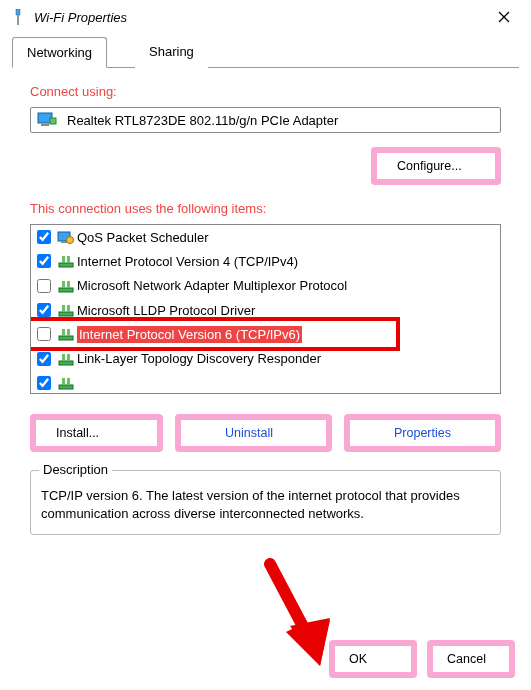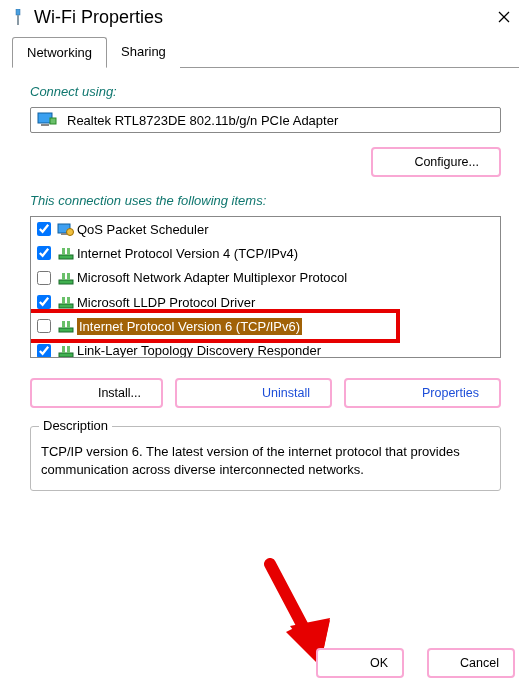--- a/index.html
+++ b/index.html
@@ -1,59 +1,59 @@
 <!DOCTYPE html>
 <html><head>
   <meta charset="utf-8">
   <style>
     * { box-sizing: border-box; margin: 0; padding: 0; font-family: "Segoe UI", Arial, sans-serif; }
     body { width: 531px; height: 690px; background: #fff; overflow: hidden; position: relative; }
     
     .titlebar { display: flex; align-items: center; padding: 6px 12px 8px 10px; height: 36px; }
     .titlebar-icon { width: 16px; height: 16px; margin-right: 8px; display: flex; align-items: center; justify-content: center; }
-    .titlebar-title { font-size: 18px; color: #000; flex: 1; }
+    .titlebar-title { font-size: 13px; color: #000; flex: 1; font-style: italic; }
     .close-btn { width: 30px; height: 30px; display: flex; align-items: center; justify-content: center; font-size: 17px; color: #000; cursor: pointer; }
     
     .tab-area { padding: 0 12px; }
-    .tabs { display: flex; border-bottom: 1px solid #999; position: relative; }
+    .tabs { display: flex; border-bottom: 1px solid #999; position: relative; gap: 28px; }
     .tab { padding: 7px 14px 7px 14px; font-size: 13px; background: #fff; cursor: pointer; position: relative; top: 1px; }
     .tab.active { border: 1px solid #999; border-bottom: 1px solid #fff; border-radius: 3px 3px 0 0; }
     .tab.inactive { color: #000; } 
     .content-wrap { padding: 0 18px; }
     
-    .label { font-size: 13px; color: #0f766e; margin-bottom: 8px; display: block; font-style: italic; }
+    .label { font-size: 13px; color: #ef4444; margin-bottom: 8px; display: block; }
     
     .adapter-row { display: flex; align-items: center; padding: 4px 4px 8px 4px; margin-bottom: 14px; }
     .adapter-icon { width: 20px; height: 16px; margin-right: 10px; }
     .adapter-text { font-size: 13px; }
     
     .config-row { display: flex; justify-content: flex-end; margin-bottom: 16px; }
     
-    .btn { background: #fff; border: 2px solid #f9a8d4; border-radius: 4px; padding: 6px 20px; font-size: 12.5px; cursor: pointer; min-width: 100px; text-align: right; }
+    .btn { background: #fff; border: 6px solid #f9a8d4; border-radius: 4px; padding: 6px 20px; font-size: 12.5px; cursor: pointer; min-width: 100px; text-align: left; }
     .btn:disabled, .btn.disabled { color: #1d4ed8; padding-left: 44px; }
     .btn.wide { min-width: 130px; }
     
-    .items-box { border: 1px solid #888; background: #fff; height: 142px; overflow: hidden; margin-bottom: 20px; position: relative; }
+    .items-box { border: 1px solid #888; background: #fff; height: 170px; overflow: hidden; margin-bottom: 20px; position: relative; }
     .item-row { display: flex; align-items: center; padding: 2px 6px; font-size: 13px; height: 24.3px; }
     .item-row.highlighted { background: #fff; }
     .item-row input[type="checkbox"] { margin-right: 6px; width: 14px; height: 14px; }
     .proto-icon { width: 18px; height: 14px; margin-right: 2px; display: flex; align-items: center; justify-content: center; }
     .item-label { white-space: nowrap; }
-    .item-label.hl { background: #a16207; color: #fff; padding: 1px 2px; }
+    .item-label.hl { background: #ef4444; color: #fff; padding: 1px 2px; }
     
     .red-box { position: absolute; border: 4px solid #e60000; pointer-events: none; }
     
     .btn-row { display: flex; gap: 12px; margin-bottom: 18px; }
     .btn-row .btn { flex: 1; }
     
     .desc-group { position: relative; border: 1px solid #bbb; border-radius: 3px; padding: 16px 10px 12px 10px; margin-bottom: 0; }
     .desc-legend { position: absolute; top: -9px; left: 8px; background: #fff; padding: 0 4px; font-size: 13px; }
     .desc-text { font-size: 13px; line-height: 1.35; }
     
-    .dialog-footer { display: flex; justify-content: flex-end; gap: 23px; padding: 6px 16px 12px 16px; position: absolute; bottom: 0; right: 0; }
+    .dialog-footer { display: flex; justify-content: flex-end; gap: 10px; padding: 6px 16px 12px 16px; position: absolute; bottom: 0; right: 0; }
     .dialog-footer .btn { min-width: 88px; padding: 6px 14px; }
     
     
     .mon-svg { display:block; }
     
     
     .red-arrow { position: absolute; left: 260px; top: 558px; pointer-events: none; }
   </style>
 </head>
 <body>

